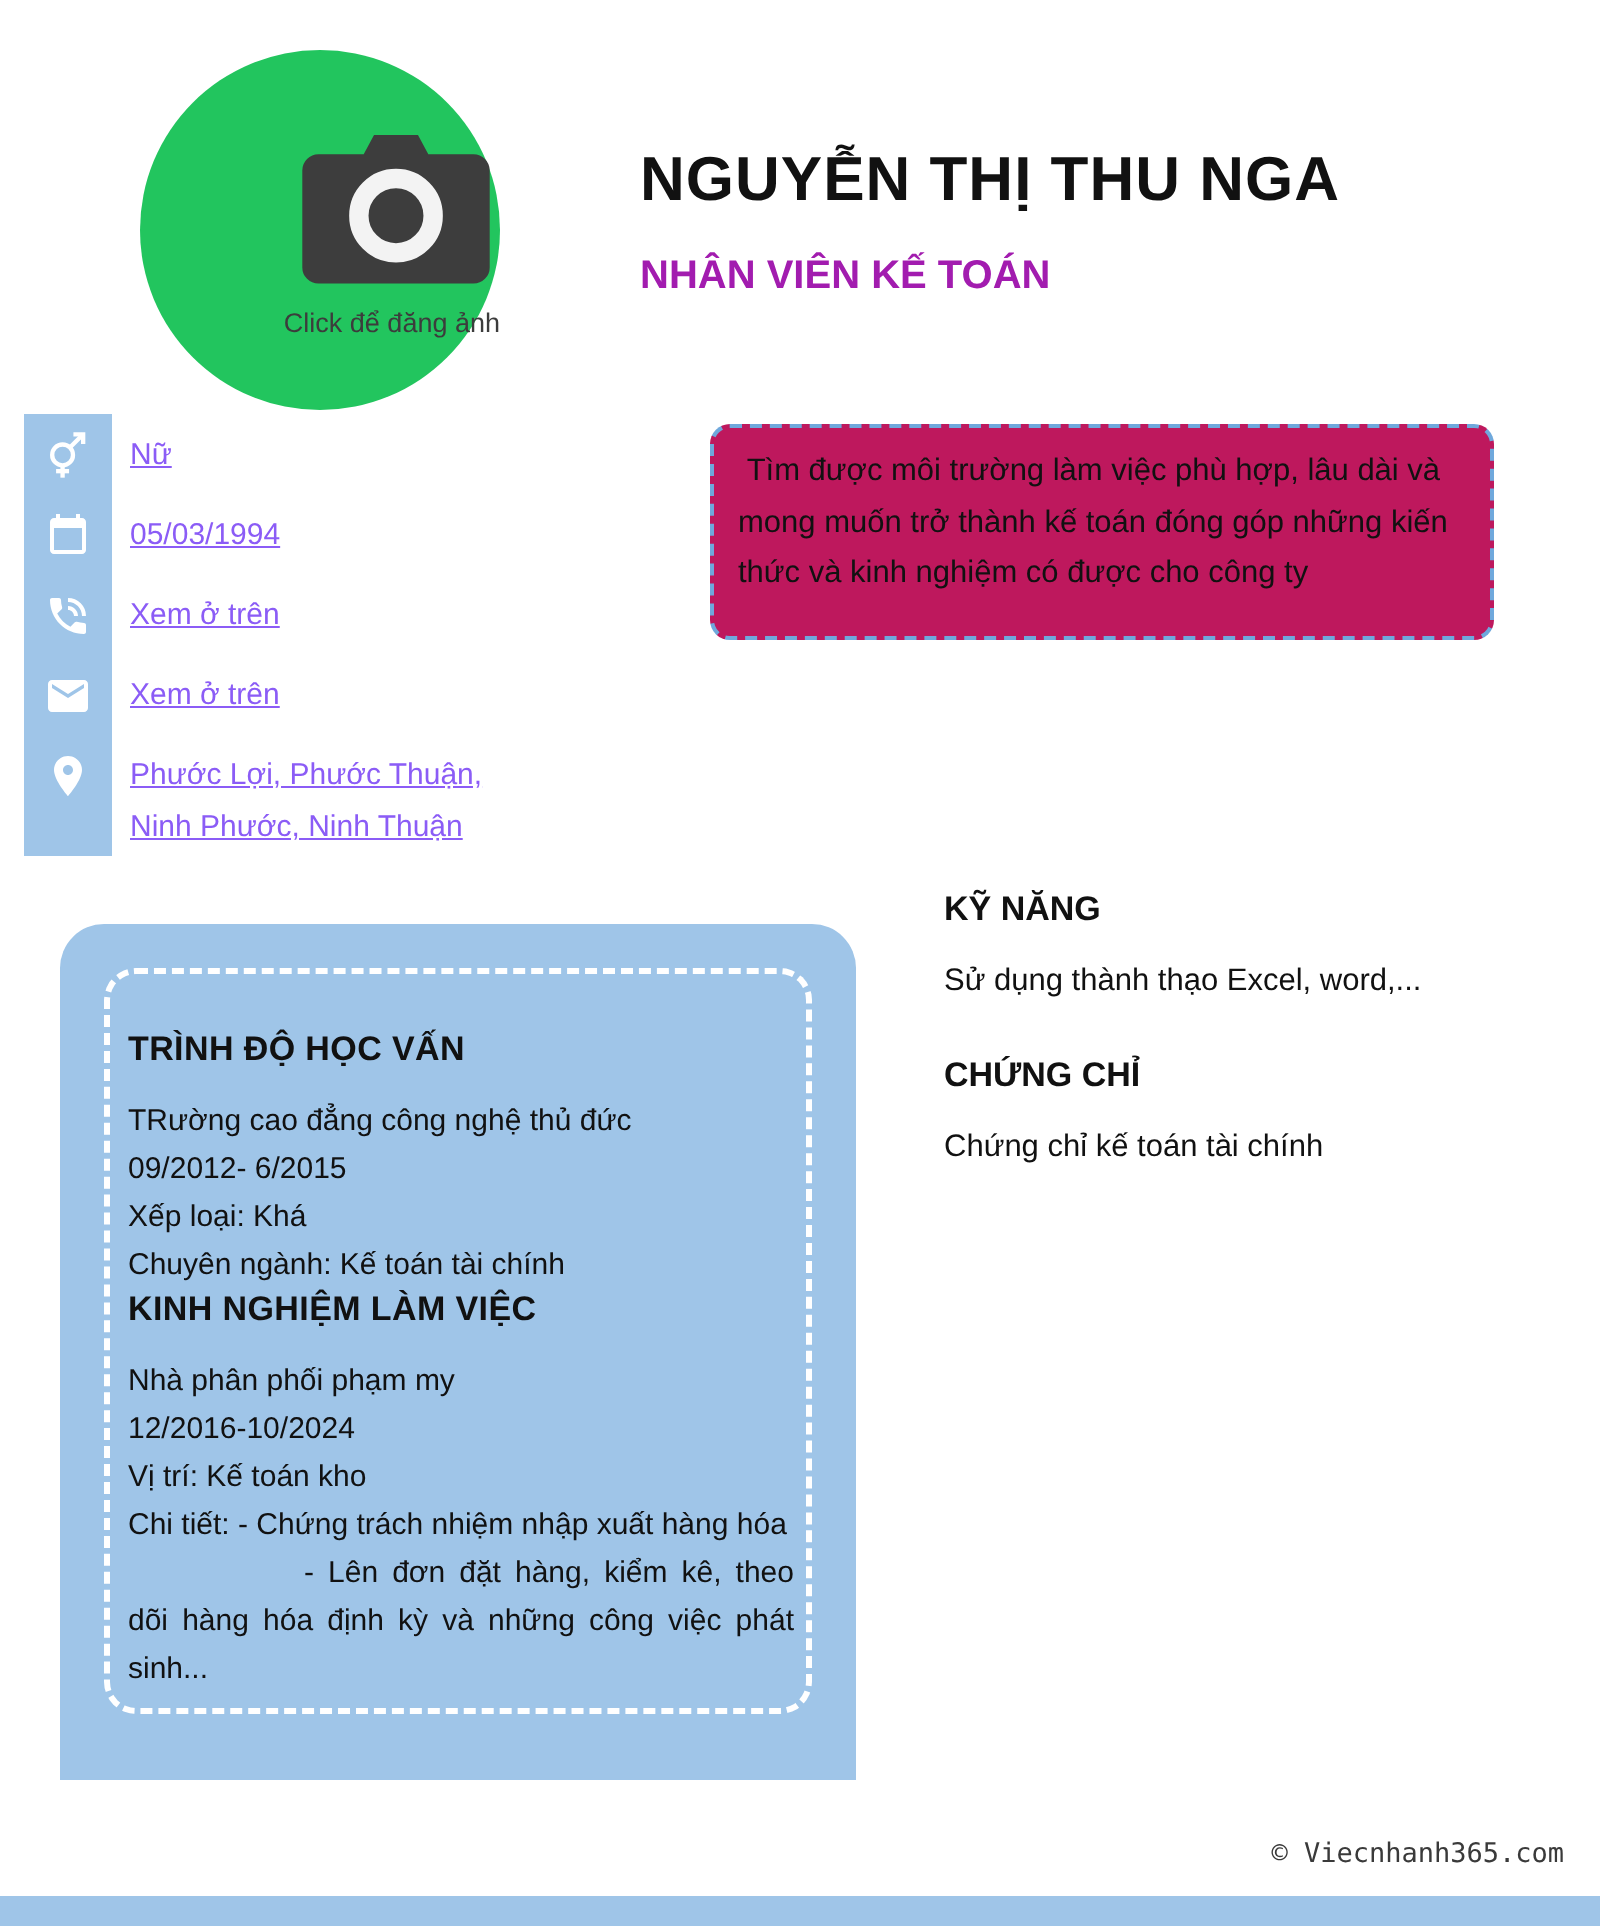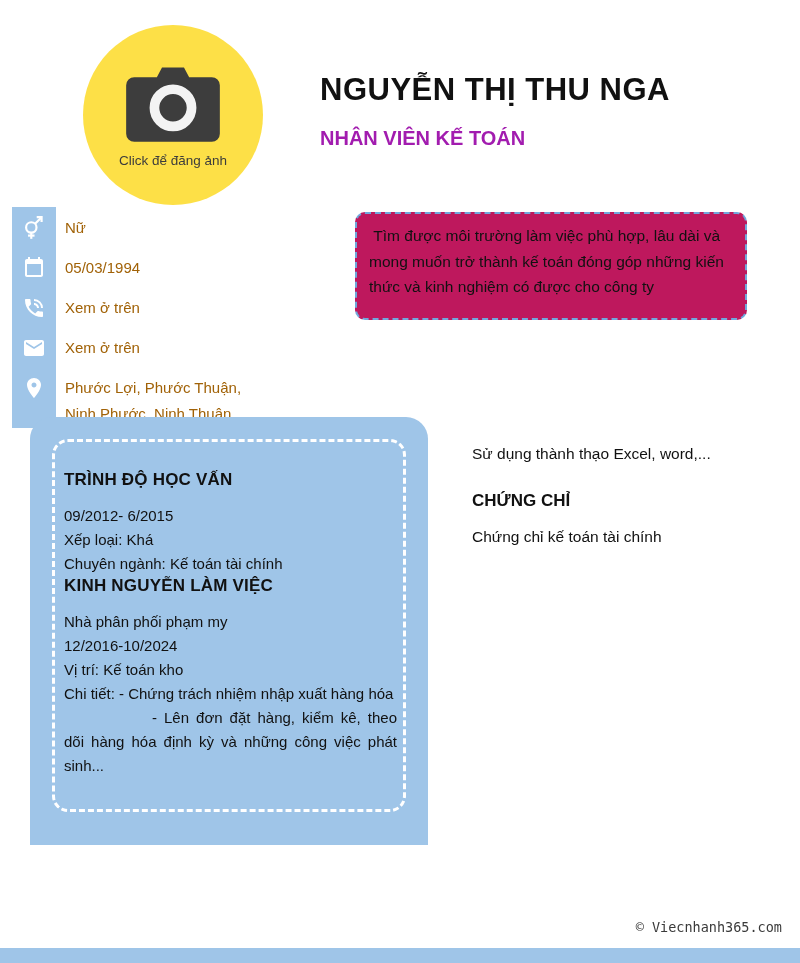--- a/index.html
+++ b/index.html
@@ -1,38 +1,38 @@
 <!DOCTYPE html>
 <html style="--accent: #9fc5e8; --obj-border: #6fa8dc;"><head>
 <meta charset="utf-8">
 <style>
   * { margin:0; padding:0; box-sizing:border-box; }
   :root { --accent:#9fc5e8; --obj-border:#6fa8dc; }
   html,body { background:#fff; }
   body { font-family:"Liberation Sans","DejaVu Sans",sans-serif; color:#111; }
   .page { position:relative; width:800px; height:963px; background:#fff; overflow:hidden; }
 
-  .photo { position:absolute; left:83px; top:25px; width:180px; height:180px;
-           border-radius:50%; background:#fde047; text-align:center; cursor:pointer; }
+  .photo { position:absolute; left:70px; top:25px; width:180px; height:180px;
+           border-radius:50%; background:#22c55e; text-align:right; cursor:pointer; }
   .photo svg { margin-top:36px; }
   .photo-label { margin-top:4px; font-size:13.5px; color:#3c3c3c; }
 
   .name { position:absolute; left:320px; top:72px; font-size:31px; font-weight:bold;
           letter-spacing:.5px; color:#111; }
   .job-title { position:absolute; left:320px; top:127px; font-size:20px; font-weight:bold; color:#a21caf; }
 
   .icon-strip { position:absolute; left:12px; top:207px; width:44px; height:221px; background:var(--accent); }
   .c-icon { position:absolute; left:21px; width:26px; height:26px; text-align:center; }
-  .c-text { position:absolute; left:65px; font-size:15px; line-height:26px; color:#a16207; }
+  .c-text { position:absolute; left:65px; font-size:15px; line-height:26px; color:#8b5cf6;text-decoration:underline; }
 
   .objective { position:absolute; left:355px; top:212px; width:392px; min-height:108px;
                border:2px dashed var(--obj-border); border-radius:10px; padding:9px 12px; background:#be185d; }
   .objective p { font-size:15.5px; line-height:25.5px; white-space:pre-wrap; }
 
-  .panel { position:absolute; left:30px; top:417px; width:398px; height:428px;
+  .panel { position:absolute; left:30px; top:462px; width:398px; height:428px;
            background:var(--accent); border-radius:22px 22px 0 0; }
   .panel-inner { position:absolute; left:22px; top:22px; right:22px; bottom:33px;
                  border:3px dashed #fff; border-radius:16px; padding:28px 6px 10px 9px; overflow:hidden; }
   .panel h3 { font-size:17px; font-weight:bold; letter-spacing:.2px; margin:0 0 14px; color:#111; }
   .panel p { font-size:15px; line-height:24px; color:#111; }
   .sec2 { margin-top:30px; }
   .justify { text-align:justify; }
   .indent { text-indent:88px; text-align:justify; }
 
   .right-col { position:absolute; left:472px; top:445px; width:290px; }
@@ -100,34 +100,36 @@
   <div class="c-text" style="top:335px;">Xem ở trên</div>
   <div class="c-text" style="top:375px; width:190px;">Phước Lợi, Phước Thuận, Ninh Phước, Ninh Thuận</div>
 
   <div class="objective">
     <p> Tìm được môi trường làm việc phù hợp, lâu dài và mong muốn trở thành kế toán đóng góp những kiến thức và kinh nghiệm có được cho công ty</p>
   </div>
 
   <div class="panel">
     <div class="panel-inner">
       <h3>TRÌNH ĐỘ HỌC VẤN</h3>
+      <p>TRường cao đẳng công nghệ thủ đức</p>
       <p>09/2012- 6/2015</p>
       <p>Xếp loại: Khá</p>
       <p>Chuyên ngành: Kế toán tài chính</p>
 
-      <h3 class="sec2">KINH NGUYỄN LÀM VIỆC</h3>
+      <h3 class="sec2">KINH NGHIỆM LÀM VIỆC</h3>
       <p>Nhà phân phối phạm my</p>
       <p>12/2016-10/2024</p>
       <p>Vị trí: Kế toán kho</p>
       <p class="justify">Chi tiết: - Chứng trách nhiệm nhập xuất hàng hóa</p>
       <p class="indent">- Lên đơn đặt hàng, kiểm kê, theo dõi hàng hóa định kỳ và những công việc phát sinh...</p>
     </div>
   </div>
 
   <div class="right-col">
+    <h3>KỸ NĂNG</h3>
     <p>Sử dụng thành thạo Excel, word,...</p>
     <h3>CHỨNG CHỈ</h3>
     <p>Chứng chỉ kế toán tài chính</p>
   </div>
 
   <div class="copyright">© Viecnhanh365.com</div>
   <div class="bottom-bar"></div>
 
 </div>
 

